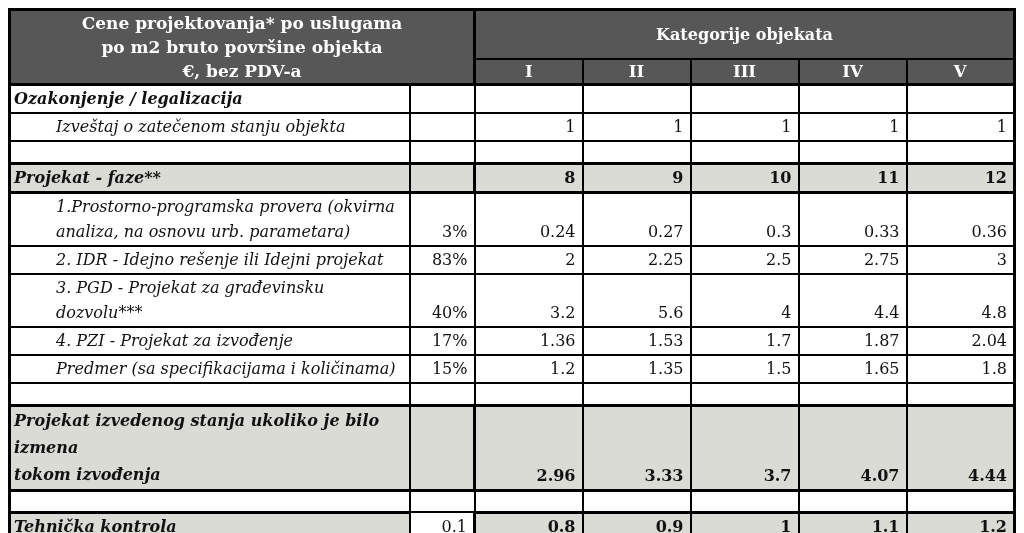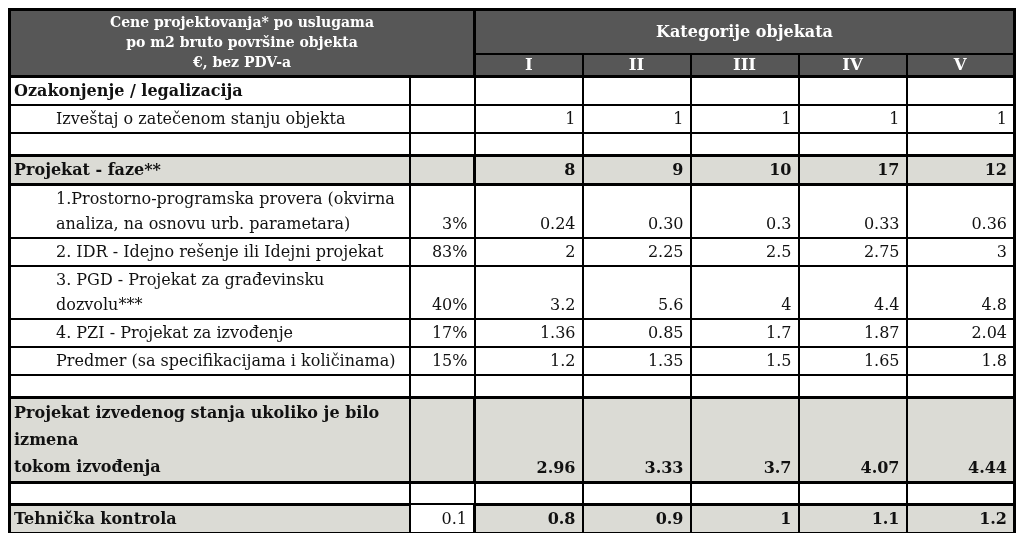--- a/index.html
+++ b/index.html
@@ -43,31 +43,32 @@
     vertical-align:middle;
     padding:0 4px;
   }
   tr.hrow1{ height:44px; }
   tr.hrow2{ height:23px; }
   th.title{
     border-bottom:3px solid var(--border-c);
     border-right:3px solid var(--border-c);
     white-space:pre-line;
     line-height:1.42;
-    font-size:14px;
+    font-size:17px;
   }
   tr.hrow1 th.kat{ border-bottom:2px solid var(--border-c); }
   tr.hrow2 th{ border-bottom:3px solid var(--border-c); font-size:16.5px; }
 
   td.label{
     text-align:left;
     white-space:pre-line;
     line-height:25px;
     padding-left:3px;
     font-weight:normal;
+    font-style:italic;
   }
   td.label.indent{ padding-left:45px;margin-top:24px; }
   td.label.bold{ font-weight:bold; }
   td.pct, td.val{
     text-align:right;
     white-space:nowrap;
     line-height:25px;
   }
   tr.normal td{ height:26px; }
   tr.spacer td{ height:22px; }
@@ -144,29 +145,29 @@
           <td class="val"></td>
           <td class="val"></td>
           <td class="val"></td>
         </tr>
         <tr class="normal gray">
           <td class="label bold">Projekat - faze**</td>
           <td class="pct"></td>
           <td class="val v0">8</td>
           <td class="val">9</td>
           <td class="val">10</td>
-          <td class="val">17</td>
+          <td class="val">11</td>
           <td class="val">12</td>
         </tr>
         <tr class="tall">
           <td class="label indent">1.Prostorno-programska provera (okvirna
 analiza, na osnovu urb. parametara)</td>
           <td class="pct">3%</td>
           <td class="val v0">0.24</td>
-          <td class="val">0.30</td>
+          <td class="val">0.27</td>
           <td class="val">0.3</td>
           <td class="val">0.33</td>
           <td class="val">0.36</td>
         </tr>
         <tr class="normal">
           <td class="label indent">2. IDR - Idejno rešenje ili Idejni projekat</td>
           <td class="pct">83%</td>
           <td class="val v0">2</td>
           <td class="val">2.25</td>
           <td class="val">2.5</td>
@@ -179,21 +180,21 @@
           <td class="val v0">3.2</td>
           <td class="val">5.6</td>
           <td class="val">4</td>
           <td class="val">4.4</td>
           <td class="val">4.8</td>
         </tr>
         <tr class="normal">
           <td class="label indent">4. PZI - Projekat za izvođenje</td>
           <td class="pct">17%</td>
           <td class="val v0">1.36</td>
-          <td class="val">0.85</td>
+          <td class="val">1.53</td>
           <td class="val">1.7</td>
           <td class="val">1.87</td>
           <td class="val">2.04</td>
         </tr>
         <tr class="normal">
           <td class="label indent">Predmer (sa specifikacijama i količinama)</td>
           <td class="pct">15%</td>
           <td class="val v0">1.2</td>
           <td class="val">1.35</td>
           <td class="val">1.5</td>

